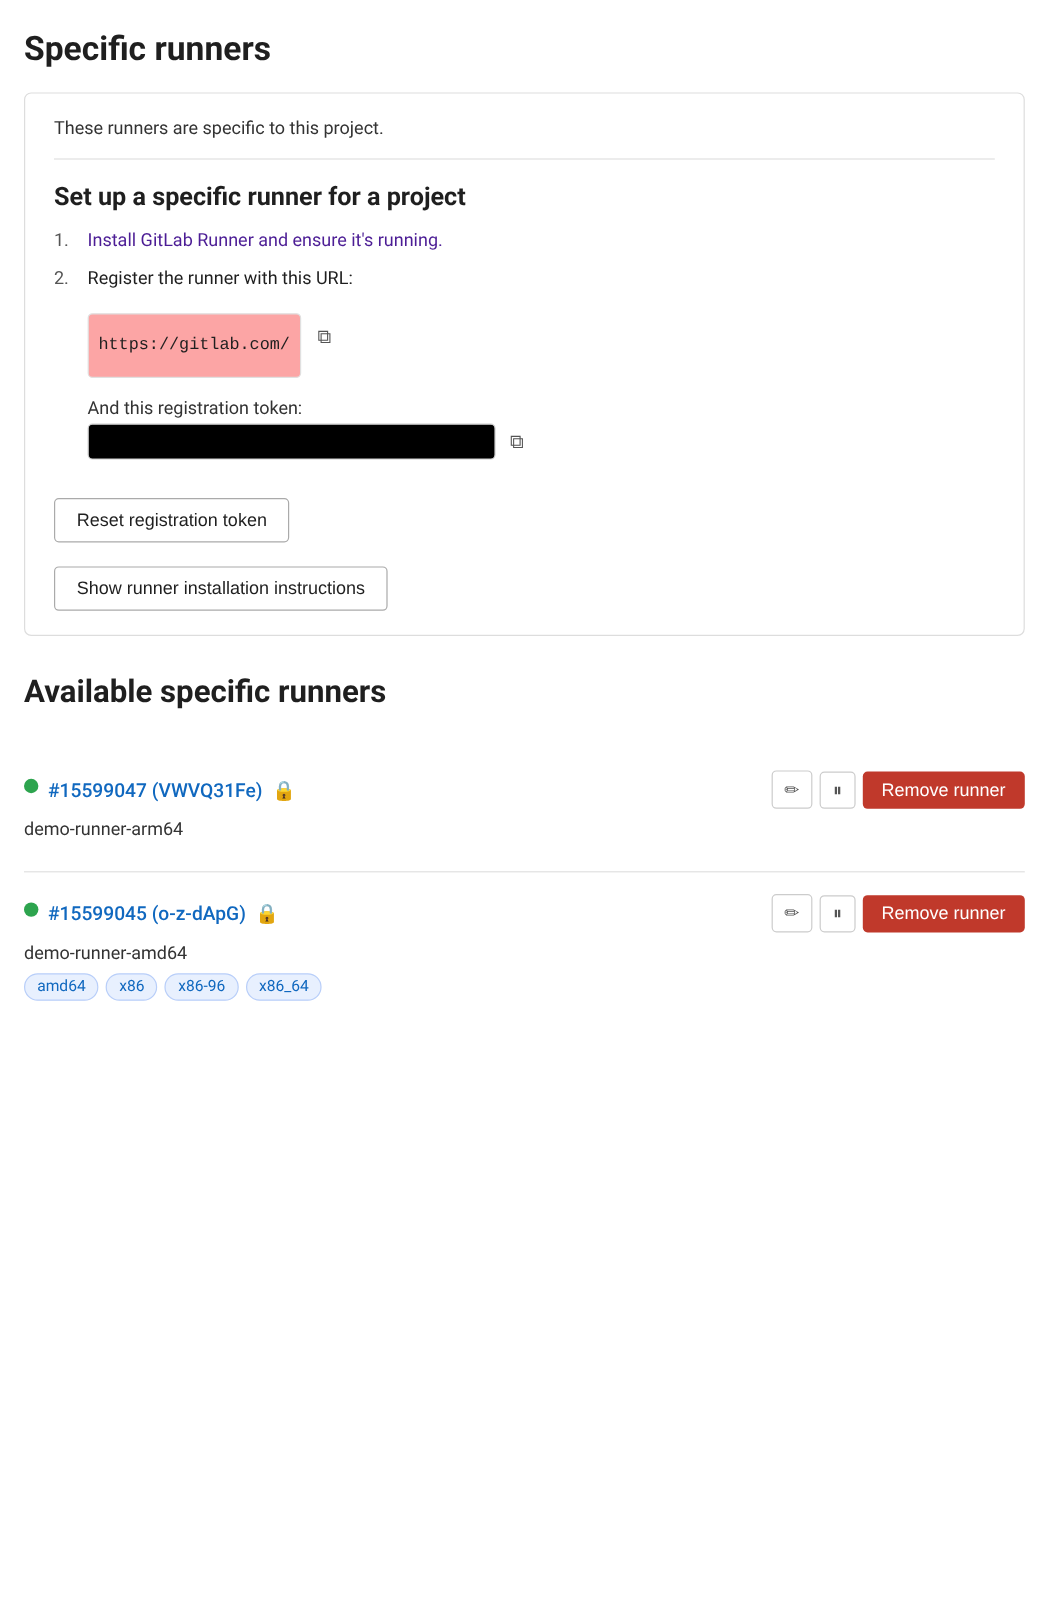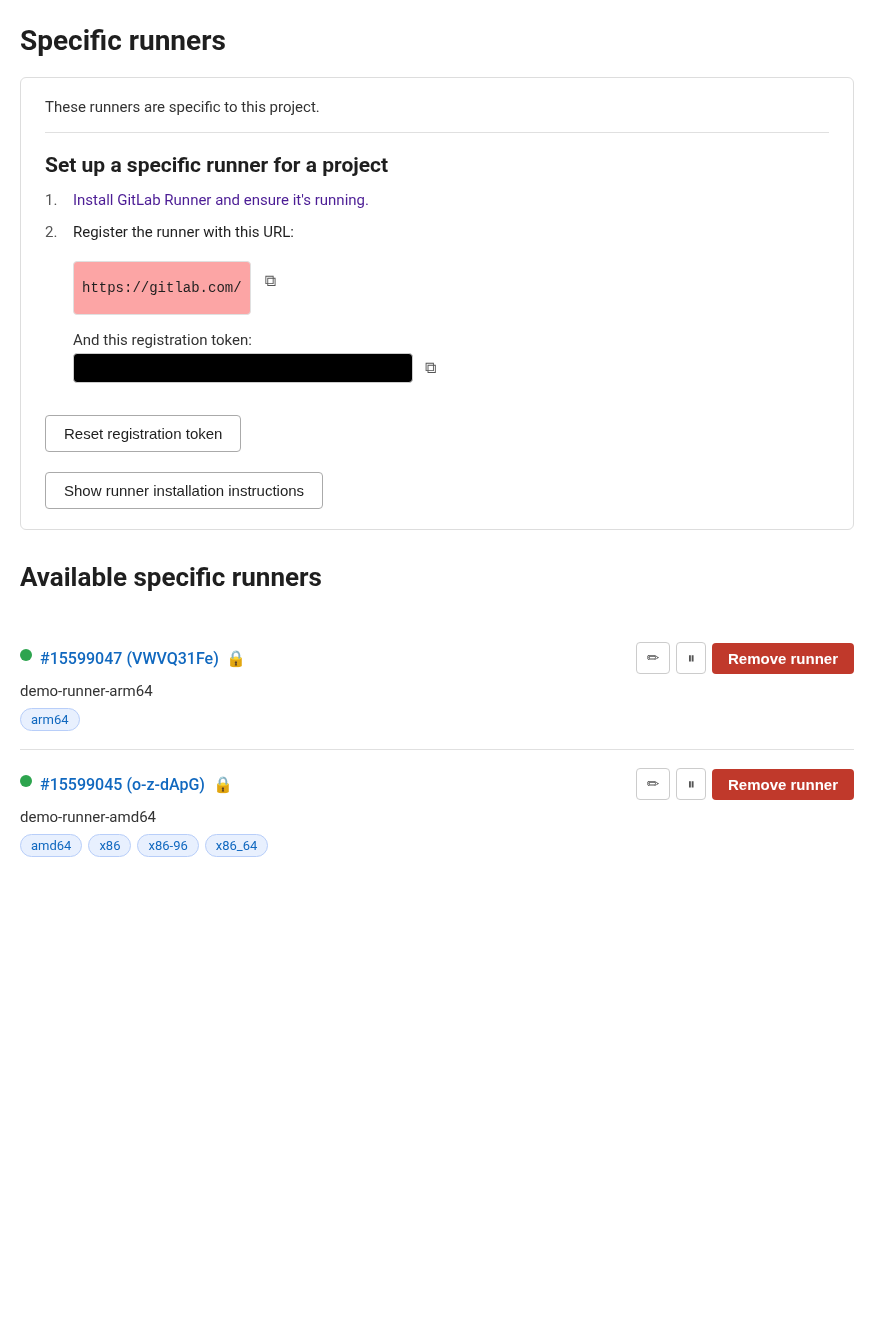--- a/index.html
+++ b/index.html
@@ -190,21 +190,21 @@
     }
 
     .btn-remove {
       background: #c0392b;
       color: #fff;
       border: none;
       border-radius: 4px;
       padding: 7px 16px;
       font-size: 15px;
       cursor: pointer;
-      font-weight: 700;
+      font-weight: 400;
       text-align: right;
     }
 
     .runner-name {
       font-size: 15px;
       color: #333;
       margin-bottom: 8px;
     }
 
     .tags-row {
@@ -280,23 +280,20 @@
         <a href="#" class="runner-link">#15599047 (VWVQ31Fe)</a>
         <span class="lock-icon">🔒</span>
       </div>
       <div class="runner-actions">
         <button class="btn-icon" title="Edit">✏</button>
         <button class="btn-icon" title="Pause">⏸</button>
         <button class="btn-remove">Remove runner</button>
       </div>
     </div>
     <div class="runner-name">demo-runner-arm64</div>
-    <div class="tags-row">
-      <span class="tag">arm64</span>
-    </div>
   </div>
 
   <div class="runner-item">
     <div class="runner-header">
       <div class="runner-left">
         <span class="status-dot active"></span>
         <a href="#" class="runner-link">#15599045 (o-z-dApG)</a>
         <span class="lock-icon">🔒</span>
       </div>
       <div class="runner-actions">

